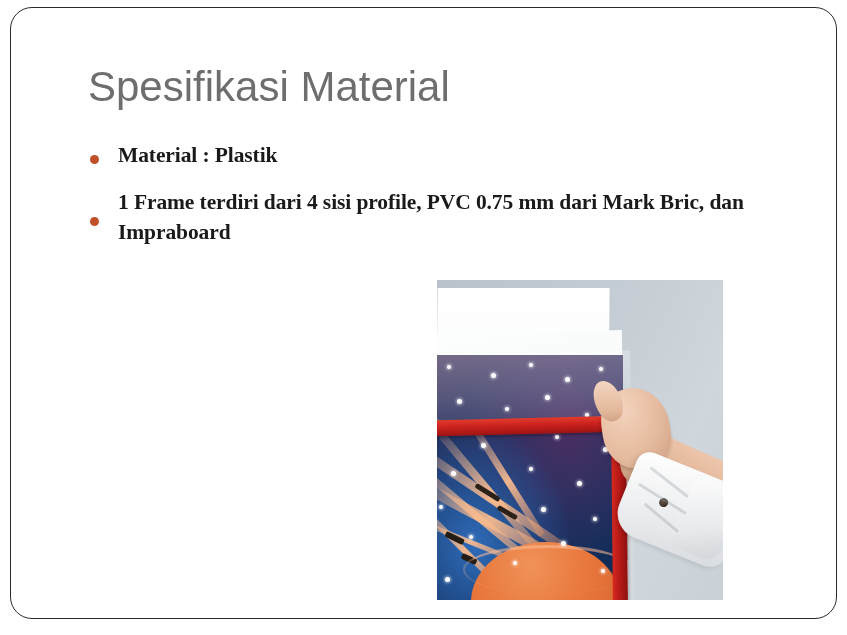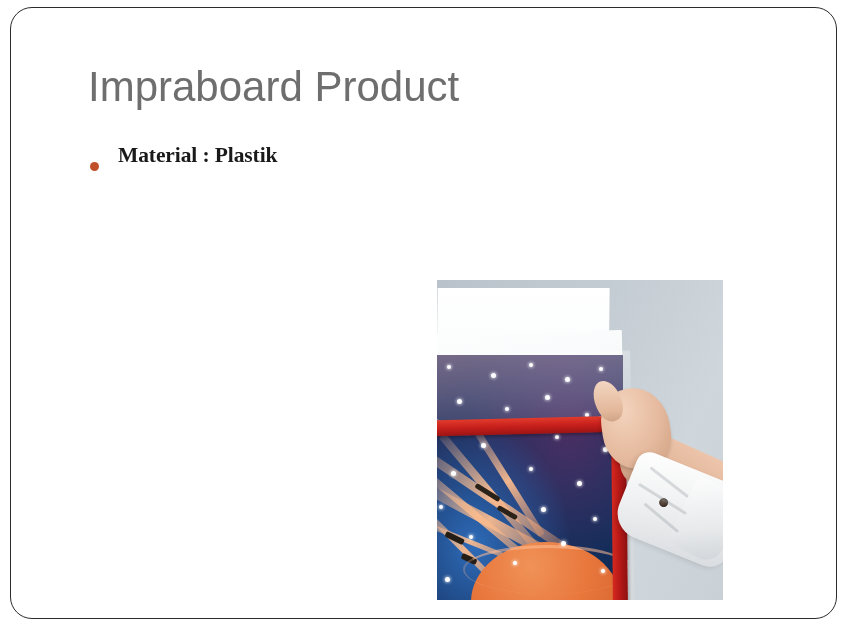--- a/index.html
+++ b/index.html
@@ -54,21 +54,21 @@
   
   #bullets {
     position: absolute;
     left: 90px;
     top: 140px;
     width: 700px;
   }
 
   .bullet-row {
     display: flex;
-    align-items: flex-end;
+    align-items: center;
     margin-bottom: 16px;
   }
 
   .bullet-dot-wrap {
     flex: 0 0 auto;
     width: 28px;
     padding-top: 8px;
     display: flex;
     justify-content: flex-start;
   }
@@ -312,32 +312,38 @@
     border-radius: 2px;
   }
 </style>
 </head>
 <body>
 
 <div id="slide">
 
   <div id="slide-frame"></div>
 
-  <div id="title">Impraboard Product</div>
+  <div id="title">Spesifikasi Material</div>
 
   <div id="bullets">
 
     <div class="bullet-row" id="bullet-1">
       <span class="bullet-dot-wrap">
         <span class="bullet-dot"></span>
       </span>
       <span class="bullet-text">Material : Plastik</span>
     </div>
 
 
+    <div class="bullet-row" id="bullet-3">
+      <span class="bullet-dot-wrap">
+        <span class="bullet-dot"></span>
+      </span>
+      <span class="bullet-text">1 Frame terdiri dari 4 sisi profile, PVC 0.75 mm dari Mark Bric, dan Impraboard</span>
+    </div>
 
   </div>
 
   <div id="photo">
     <div class="ph-backdrop"></div>
 
     <div class="ph-sheet-back"></div>
     <div class="ph-sheet-front"></div>
 
     <div class="ph-poster">

